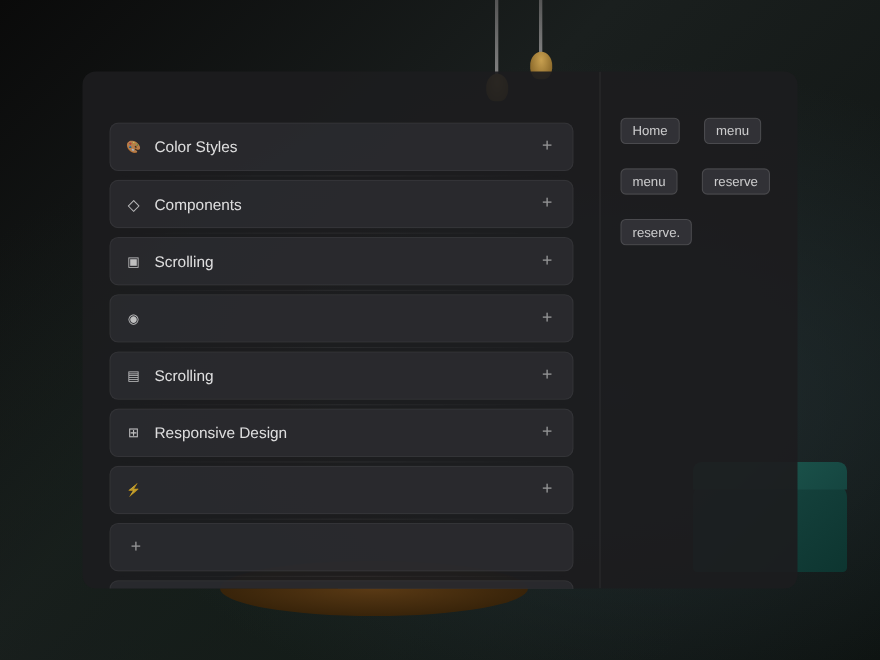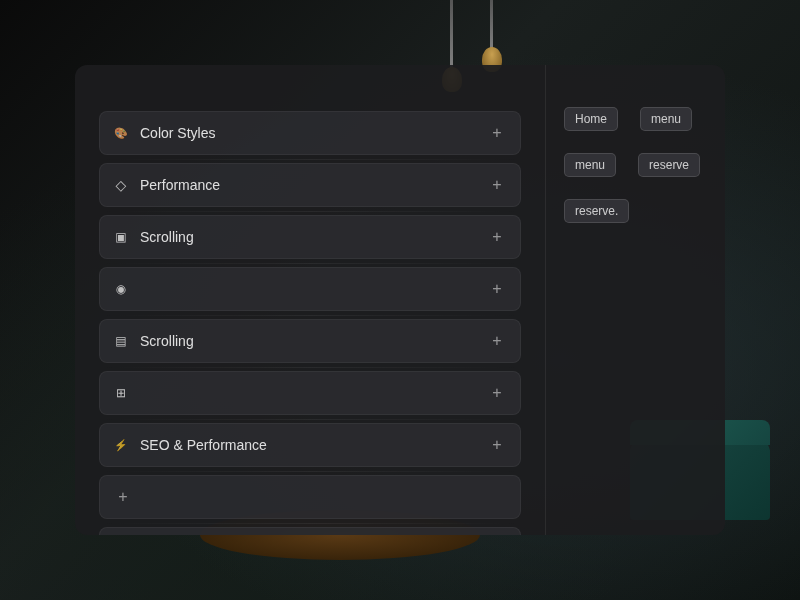--- a/index.html
+++ b/index.html
@@ -249,21 +249,21 @@
     <div class="feature-item-left">
       <div class="feature-icon icon-palette"></div>
       <span class="feature-label">Color Styles</span>
     </div>
     <div class="feature-add-btn">+</div>
   </div>
         <div class="section-divider"></div>
         <div class="feature-item">
     <div class="feature-item-left">
       <div class="feature-icon icon-diamond"></div>
-      <span class="feature-label">Performance</span>
+      <span class="feature-label">Components</span>
     </div>
     <div class="feature-add-btn">+</div>
   </div>
         <div class="section-divider"></div>
         <div class="feature-item">
     <div class="feature-item-left">
       <div class="feature-icon icon-square"></div>
       <span class="feature-label">Scrolling</span>
     </div>
     <div class="feature-add-btn">+</div>
@@ -280,28 +280,28 @@
     <div class="feature-item-left">
       <div class="feature-icon icon-layers"></div>
       <span class="feature-label">Scrolling</span>
     </div>
     <div class="feature-add-btn">+</div>
   </div>
         <div class="section-divider"></div>
         <div class="feature-item">
     <div class="feature-item-left">
       <div class="feature-icon icon-grid"></div>
+      <span class="feature-label">Responsive Design</span>
     </div>
     <div class="feature-add-btn">+</div>
   </div>
         <div class="section-divider"></div>
         <div class="feature-item">
     <div class="feature-item-left">
       <div class="feature-icon icon-bolt"></div>
-      <span class="feature-label">SEO &amp; Performance</span>
     </div>
     <div class="feature-add-btn">+</div>
   </div>
         <div class="section-divider"></div>
         <div class="feature-item">
     <div class="feature-add-btn">+</div>
   </div>
         <div class="section-divider"></div>
         <div class="feature-item">
     

